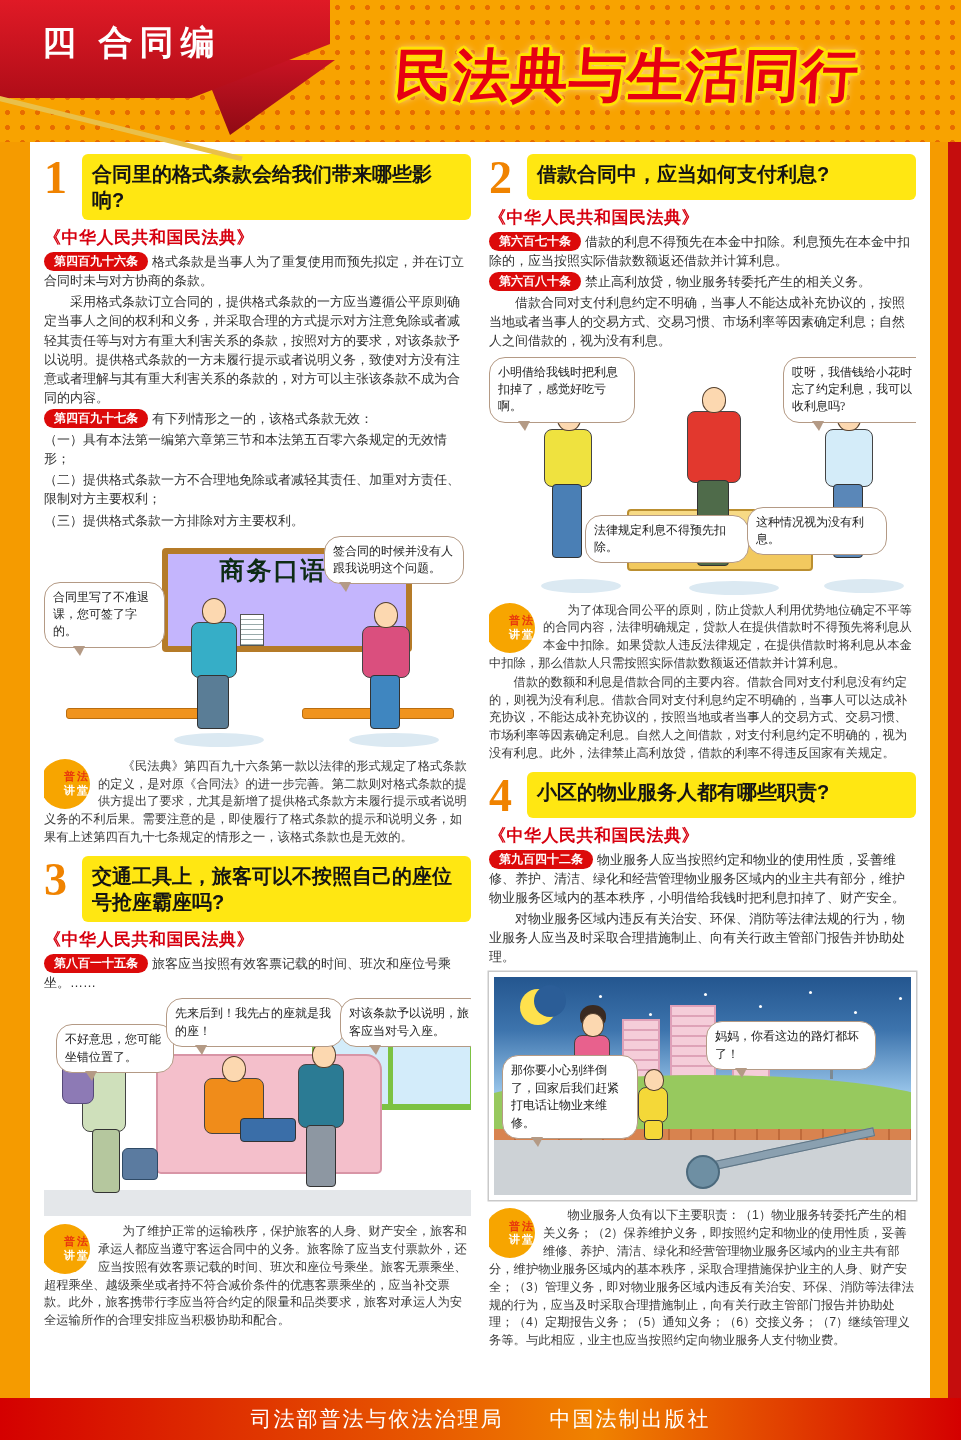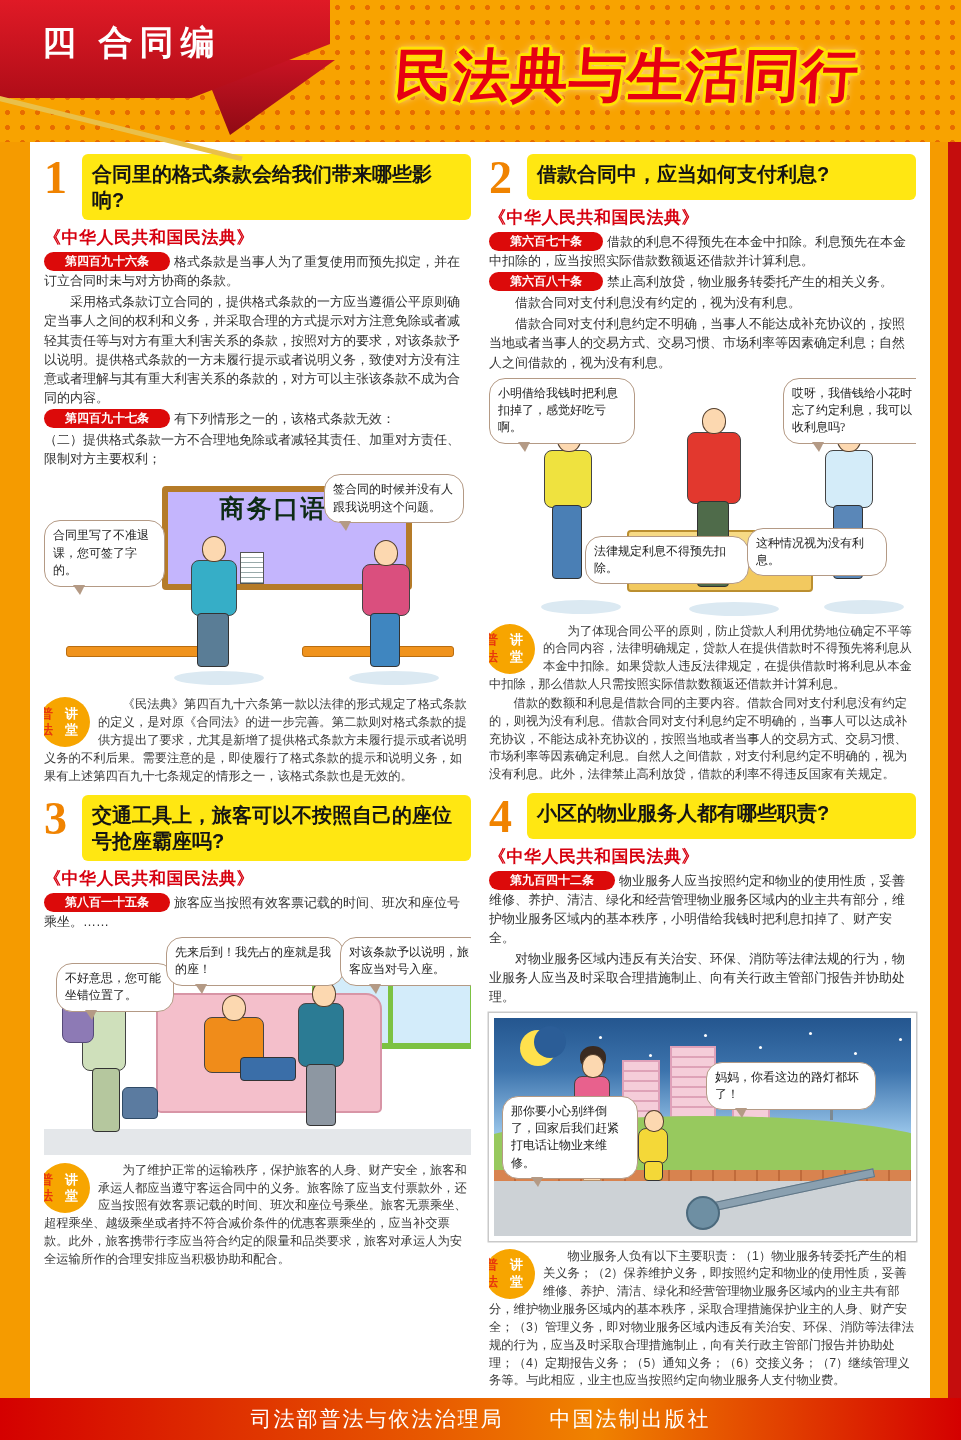--- a/index.html
+++ b/index.html
@@ -46,26 +46,26 @@
   .sec-head{display:flex;align-items:stretch;margin:4px 0 6px}
   .sec-num{width:38px;flex:0 0 38px;font-family:"Liberation Serif","DejaVu Serif",serif;
     font-size:46px;font-weight:bold;color:#f08300;line-height:.95;padding-top:2px}
   .sec-title{flex:1;margin:0;background:#ffe712;border-radius:6px;
     padding:7px 10px;font-size:20px;font-weight:bold;color:#141414;line-height:1.3}
   .law-title{margin:6px 0 3px;color:#d7000f;font-family:"Liberation Serif","DejaVu Serif",serif;
     font-size:17px;font-weight:bold;letter-spacing:.5px}
   .law-p{margin:2px 0;font-size:13px;line-height:1.47;color:#333}
   .law-p.indent{text-indent:2em}
   .pill{display:inline-block;background:#dc0a0a;color:#fff;font-size:12px;font-weight:bold;
-    padding:1px 21px 2px;border-radius:11px;margin-right:4px;line-height:1.35;vertical-align:1px}
+    padding:1px 10px 2px;border-radius:11px;margin-right:4px;line-height:1.35;vertical-align:1px}
   
   .pufa{margin:6px 0 4px;overflow:hidden}
   .pufa-badge{float:left;width:50px;height:50px;border-radius:50%;background:#f7a500;
-    display:flex;align-items:center;justify-content:center;
-    font-size:13px;font-weight:bold;line-height:1.25;margin:2px 8px 2px -4px;letter-spacing:2px}
+    display:flex;flex-direction:column;align-items:flex-end;justify-content:center;
+    font-size:11px;font-weight:bold;line-height:1.25;margin:2px 8px 2px -4px;letter-spacing:2px}
   .pufa-badge .l1{color:#e8380d}
   .pufa-badge .l2{color:#fff}
   .pufa-p{margin:1px 0;font-size:12.3px;line-height:1.45;color:#3a3a3a;text-indent:2em}
   
   .cartoon{position:relative;margin:6px 0;overflow:hidden}
   .bubble{position:absolute;background:#fff;border:1.7px solid #b49a85;border-radius:16px;
     padding:6px 8px;font-family:"Liberation Serif","DejaVu Serif",serif;
     font-size:12px;line-height:1.45;color:#222;z-index:6}
   .bubble::after{content:"";position:absolute;bottom:-9px;left:28px;width:0;height:0;
     border-left:7px solid transparent;border-right:5px solid transparent;border-top:10px solid #b49a85}
@@ -207,21 +207,23 @@
 
       <section>
         <div class="sec-head">
           <div class="sec-num">1</div>
           <h2 class="sec-title">合同里的格式条款会给我们带来哪些影响?</h2>
         </div>
         <h3 class="law-title">《中华人民共和国民法典》</h3>
         <p class="law-p"><span class="pill">第四百九十六条</span><span>格式条款是当事人为了重复使用而预先拟定，并在订立合同时未与对方协商的条款。</span></p>
         <p class="law-p indent">采用格式条款订立合同的，提供格式条款的一方应当遵循公平原则确定当事人之间的权利和义务，并采取合理的方式提示对方注意免除或者减轻其责任等与对方有重大利害关系的条款，按照对方的要求，对该条款予以说明。提供格式条款的一方未履行提示或者说明义务，致使对方没有注意或者理解与其有重大利害关系的条款的，对方可以主张该条款不成为合同的内容。</p>
         <p class="law-p"><span class="pill">第四百九十七条</span><span>有下列情形之一的，该格式条款无效：</span></p>
+        <p class="law-p">（一）具有本法第一编第六章第三节和本法第五百零六条规定的无效情形；</p>
         <p class="law-p">（二）提供格式条款一方不合理地免除或者减轻其责任、加重对方责任、限制对方主要权利；</p>
+        <p class="law-p">（三）提供格式条款一方排除对方主要权利。</p>
 
         <div class="cartoon c1">
           <div class="board">
             <span class="board-text">商务口语课</span>
           </div>
           <div class="desk d1"></div>
           <div class="desk d2"></div>
           <div class="shadow sh1"></div>
           <div class="shadow sh2"></div>
           <div class="teacher">
@@ -295,21 +297,20 @@
     <div class="col">
 
       <section>
         <div class="sec-head">
           <div class="sec-num">2</div>
           <h2 class="sec-title">借款合同中，应当如何支付利息?</h2>
         </div>
         <h3 class="law-title">《中华人民共和国民法典》</h3>
         <p class="law-p"><span class="pill">第六百七十条</span><span>借款的利息不得预先在本金中扣除。利息预先在本金中扣除的，应当按照实际借款数额返还借款并计算利息。</span></p>
         <p class="law-p"><span class="pill">第六百八十条</span><span>禁止高利放贷，物业服务转委托产生的相关义务。</span></p>
-        <p class="law-p indent">借款合同对支付利息没有约定的，视为没有利息。</p>
         <p class="law-p indent">借款合同对支付利息约定不明确，当事人不能达成补充协议的，按照当地或者当事人的交易方式、交易习惯、市场利率等因素确定利息；自然人之间借款的，视为没有利息。</p>
 
         <div class="cartoon c2">
           <div class="desk2"></div>
           <div class="shadow sh1"></div>
           <div class="shadow sh2"></div>
           <div class="shadow sh3"></div>
           <div class="m1">
             <div class="head"></div>
             <div class="torso"></div>

